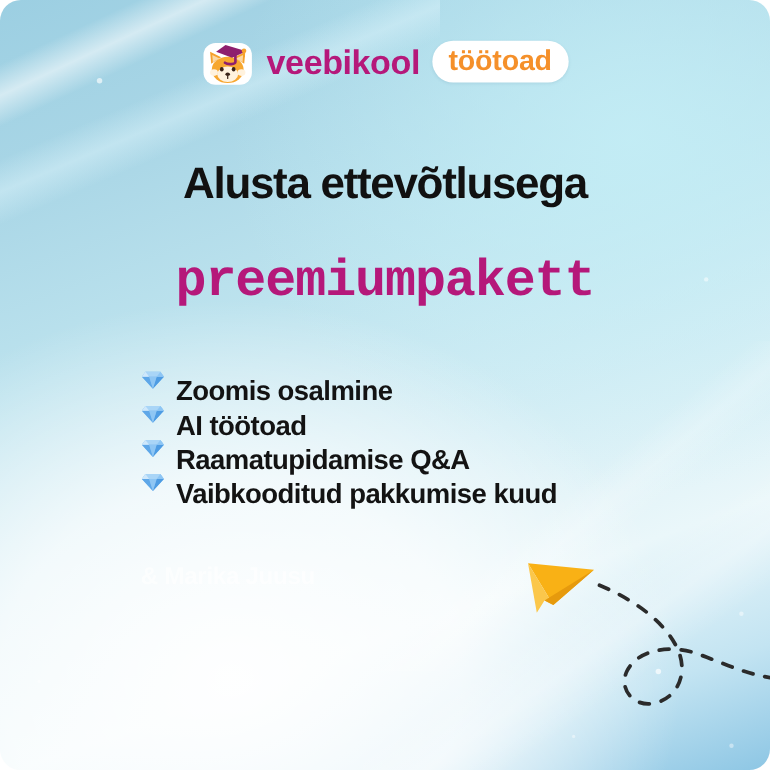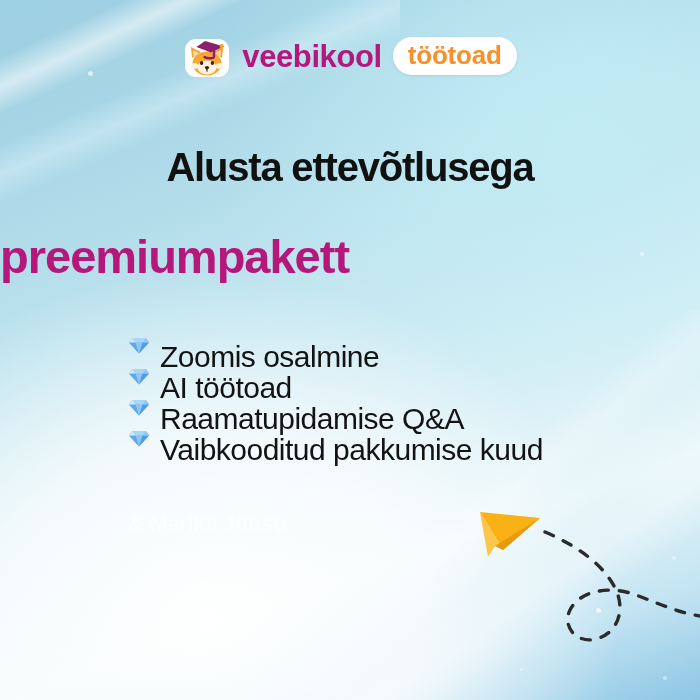--- a/index.html
+++ b/index.html
@@ -13,20 +13,21 @@
 
   #poster {
     position: relative;
     width: 700px;
     height: 700px;
     overflow: hidden;
     background:
       radial-gradient(ellipse 620px 520px at 30% 88%, rgba(255,255,255,0.96) 0%, rgba(255,255,255,0.72) 34%, rgba(255,255,255,0.0) 66%),
       radial-gradient(ellipse 520px 460px at 82% 18%, rgba(196,238,246,0.85) 0%, rgba(196,238,246,0.0) 70%),
       linear-gradient(160deg, #9ccfe2 0%, #a9d6e6 18%, #bde3ee 38%, #d6eef5 58%, #eaf7fa 74%, #c3e4f2 88%, #8dc6e4 100%);
+    border-radius: 19px;
   }
 
   
   .bg-streak {
     position: absolute;
     pointer-events: none;
   }
   .streak-tl {
     left: -230px;
     top: -170px;
@@ -112,25 +113,27 @@
     font-weight: 700;
     color: #111111;
     letter-spacing: -1.2px;
     line-height: 1.08;
   }
   .subhead {
     position: absolute;
     top: 232px;
     left: 0;
     right: 0;
+    text-align: center;
     font-size: 47px;
     font-weight: 700;
     color: #b5187a;
     letter-spacing: -1px;
     line-height: 1.08;
+    font-family: Liberation Mono, monospace;
   }
 
   
   .feature-list {
     position: absolute;
     top: 328px;
     left: 128px;
     right: 60px;
   }
   .feature-row {
@@ -140,22 +143,22 @@
     height: 31px;
   }
   .gem {
     width: 22px;
     height: 20px;
     flex: 0 0 auto;
     position: relative;
     top: 1px;
   }
   .feature-text {
-    font-size: 30px;
-    font-weight: 400;
+    font-size: 25px;
+    font-weight: 700;
     color: #131313;
     letter-spacing: -0.5px;
     line-height: 1;
     white-space: nowrap;
     margin-top: 26px;
   }
 
   
   .watermark {
     position: absolute;

